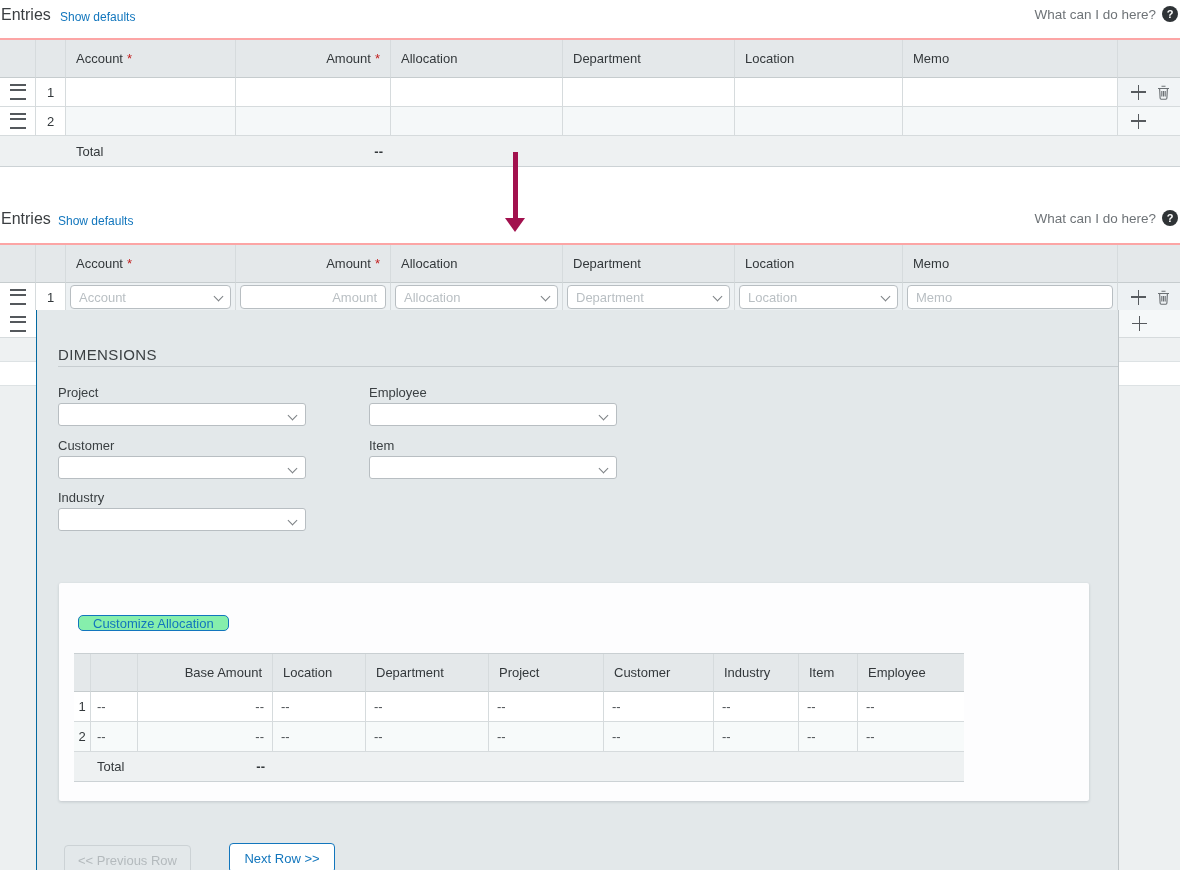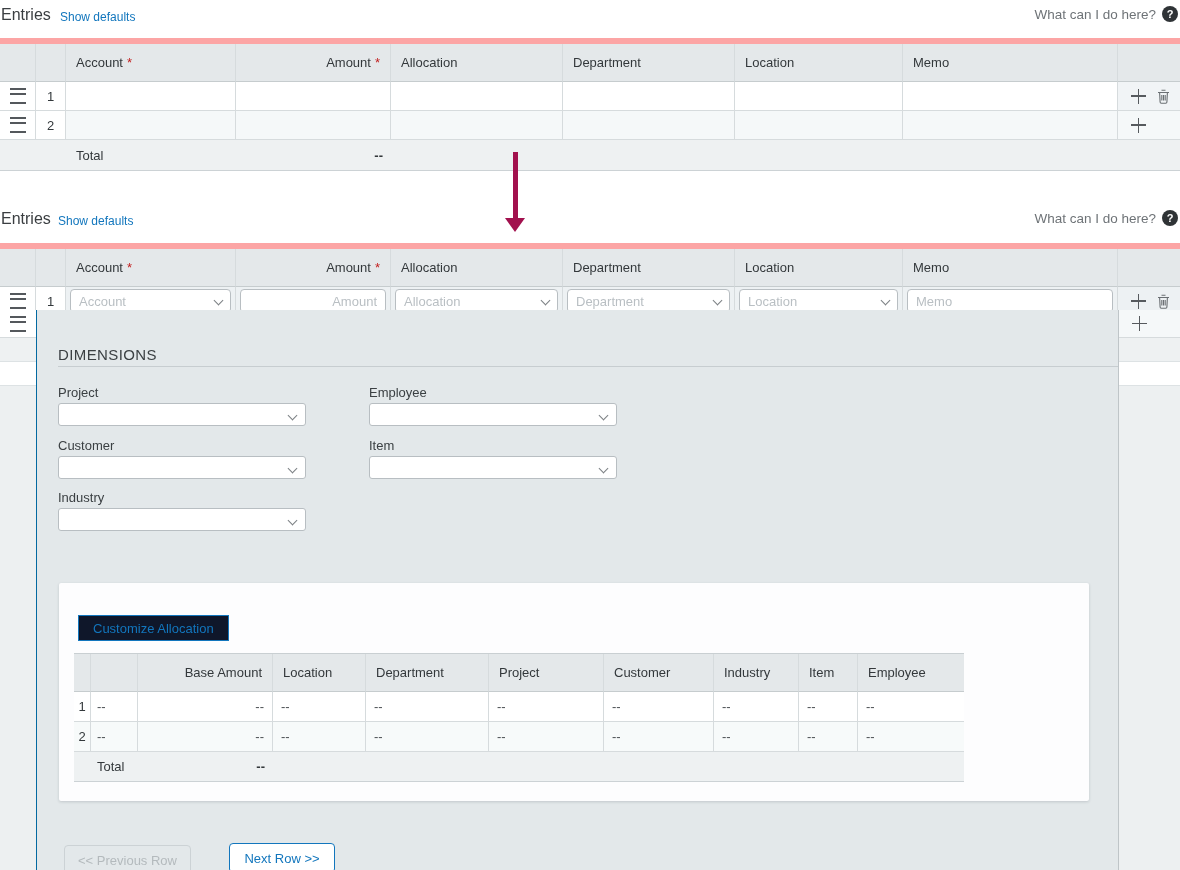--- a/index.html
+++ b/index.html
@@ -8,21 +8,21 @@
 
   
   .sec-title{position:absolute;left:1px;font-size:16px;color:#3a3e41;}
   .defaults-link{position:absolute;font-size:12px;color:#1276bd;cursor:pointer;}
   .help{position:absolute;right:2px;display:flex;align-items:center;gap:6px;
         font-size:13.5px;color:#6e7377;cursor:pointer;}
   .help-icon{width:16px;height:16px;border-radius:50%;background:#2f3336;color:#fff;
         font-size:11px;font-weight:bold;display:flex;align-items:center;justify-content:center;}
 
   
-  .etable{position:absolute;left:0;width:1180px;border-top:6px solid #fca5a5;}
+  .etable{position:absolute;left:0;width:1180px;border-top:2px solid #fca5a5;}
   .trow{display:flex;}
   .cell{box-sizing:border-box;border-right:1px solid #d6dbdd;border-bottom:1px solid #d6dbdd;
         display:flex;align-items:center;font-size:13px;color:#33383b;padding:0 10px;background:#fff;}
   .cell:last-child{border-right:none;}
   .thead .cell{height:38px;background:#e4e8ea;border-bottom-color:#c6ccce;}
   .drow .cell{height:29px;}
   .right{justify-content:flex-end;}
   .req{color:#c21e1e;margin-left:4px;}
   .cw-drag{width:36px;justify-content:center;padding:0;}
   .cw-num{width:30px;justify-content:center;padding:0;}
@@ -81,22 +81,22 @@
 
   .phead{position:absolute;left:21px;right:0;font-size:15px;color:#3b4043;letter-spacing:.4px;
         border-bottom:1px solid #c7cdd0;padding-bottom:3px;}
   .flabel{position:absolute;font-size:13px;color:#3b4043;}
   .dimsel{position:absolute;width:248px;height:23px;background:#fff;border:1px solid #b8bec2;
         border-radius:3px;box-sizing:border-box;cursor:pointer;}
 
   
   .card{position:absolute;left:22px;top:273px;width:1030px;height:218px;background:#fdfdfe;
         border-radius:2px;box-shadow:0 1px 3px rgba(40,50,60,.18);}
-  .cust-btn{position:absolute;left:19px;top:32px;height:26px;padding:0 14px;background:#0f172a;
-        border:1px solid #1276bd;border-radius:0;color:#1276bd;font-size:13px;
+  .cust-btn{position:absolute;left:19px;top:32px;height:16px;padding:0 14px;background:#86efac;
+        border:1px solid #1276bd;border-radius:5px;color:#1276bd;font-size:13px;
         font-family:"Liberation Sans",sans-serif;cursor:pointer;}
   .atable{position:absolute;left:15px;top:70px;width:890px;border-top:1px solid #c9cfd2;}
   .atable .thead .cell{height:38px;}
   .atable .drow .cell{height:30px;padding:0 8px;color:#4c5154;}
   .aw0{width:17px;padding:0 2px;justify-content:center;color:#33383b !important;}
   .aw1{width:47px;padding:0 6px !important;}
   .aw2{width:135px;}
   .aw3{width:93px;}
   .aw4{width:123px;}
   .aw5{width:115px;}

